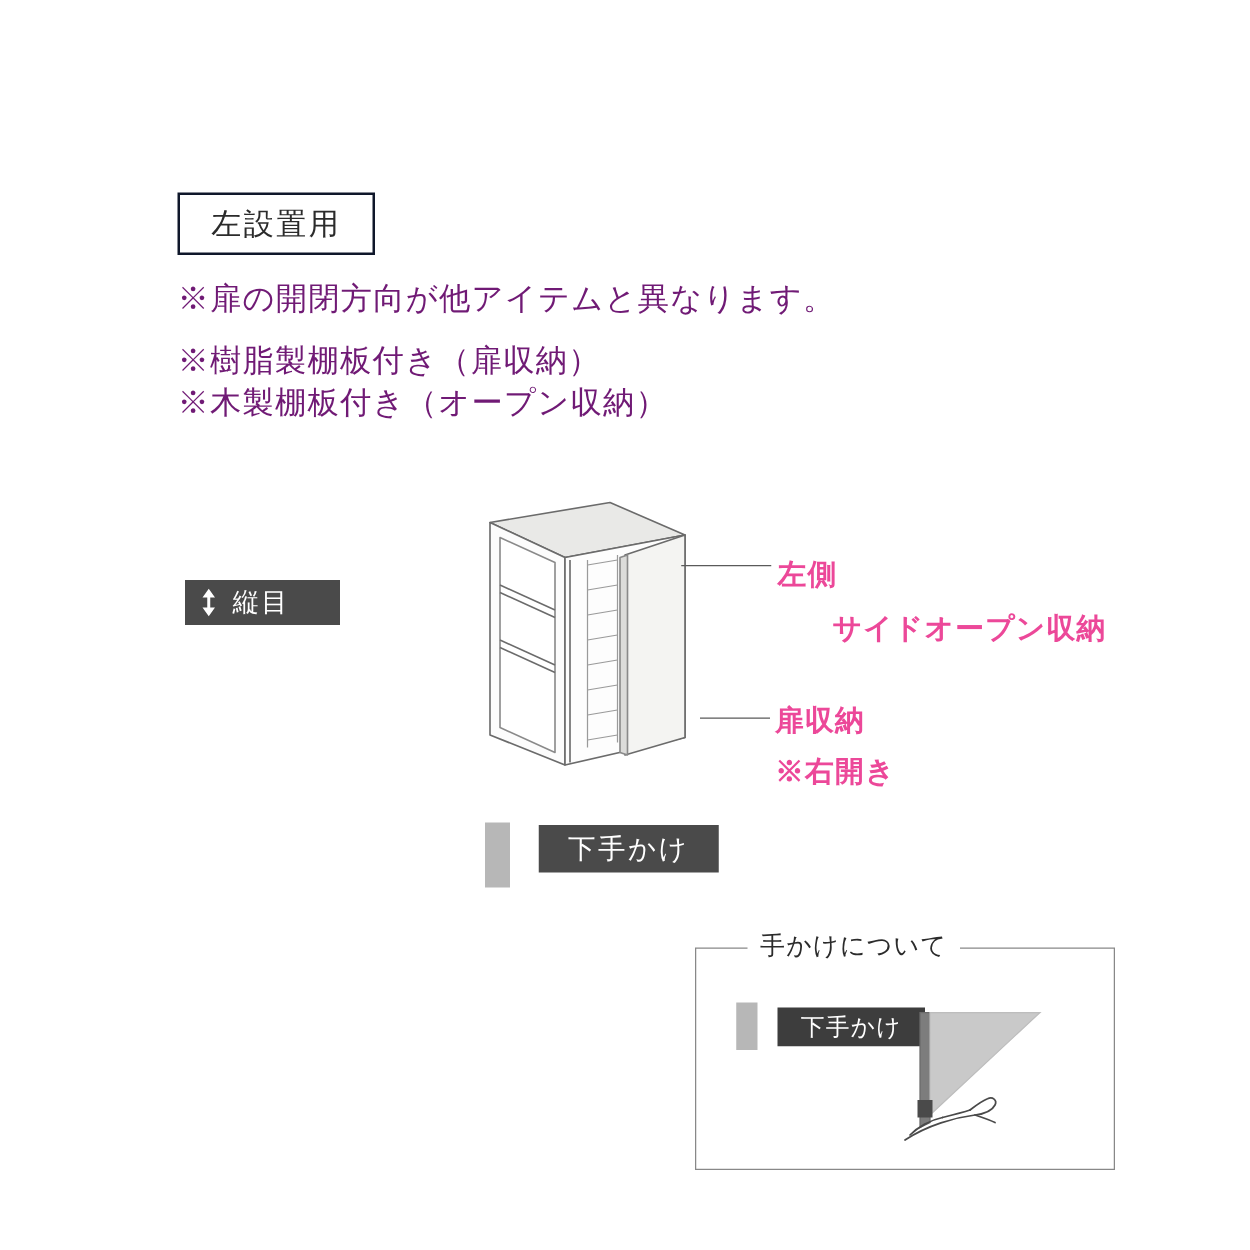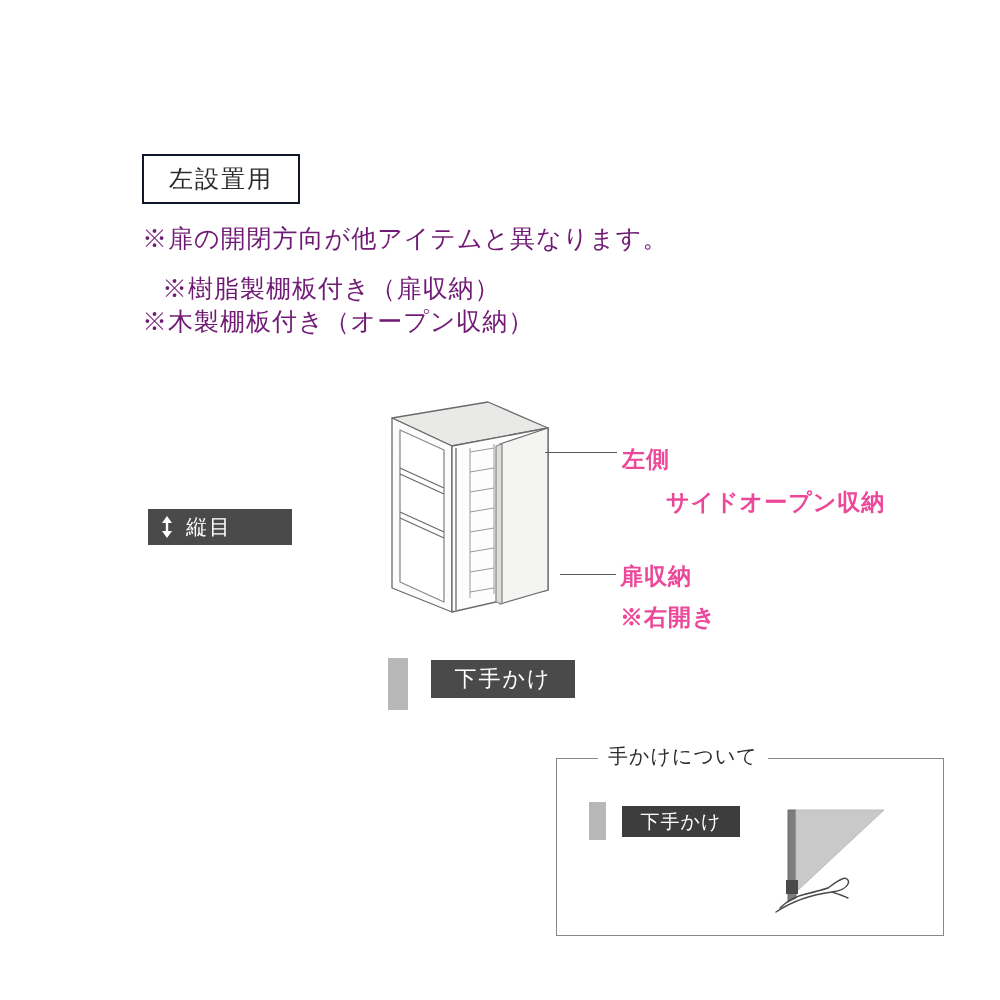--- a/index.html
+++ b/index.html
@@ -35,29 +35,29 @@
 
   .note-line {
     position: absolute;
     left: 142px;
     font-size: 25px;
     letter-spacing: 1px;
     color: #701a75;
     white-space: nowrap;
   }
   .note-1 { top: 222px; }
-  .note-2 { top: 272px; margin-left: 20px; }
+  .note-2 { top: 272px; }
   .note-3 { top: 305px; text-align: center; }
 
   
   .grain-badge {
     position: absolute;
     left: 148px;
-    top: 509px;
-    width: 144px;
+    top: 464px;
+    width: 124px;
     height: 36px;
     background: #4a4a4a;
     color: #ffffff;
     display: flex;
     align-items: center;
     box-sizing: border-box;
     padding-left: 10px;
     font-size: 21px;
     letter-spacing: 2px;
   }
@@ -130,21 +130,21 @@
     justify-content: center;
     font-size: 22px;
     letter-spacing: 2px;
   }
 
   
   .info-panel {
     position: absolute;
     left: 556px;
     top: 758px;
-    width: 388px;
+    width: 336px;
     height: 178px;
     box-sizing: border-box;
   }
   .info-border {
     position: absolute;
     inset: 0;
     border: 1px solid #888;
     box-sizing: border-box;
   }
   .info-title {

